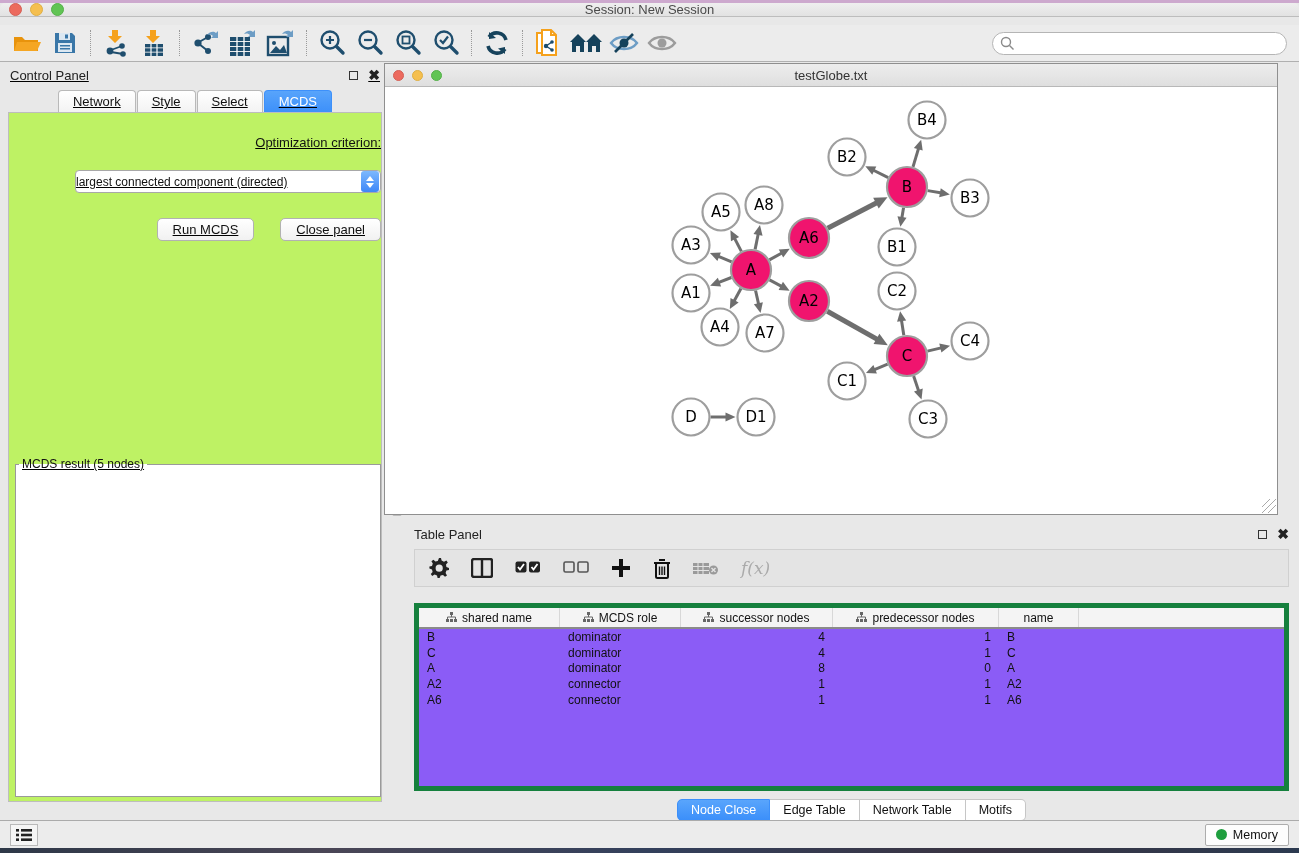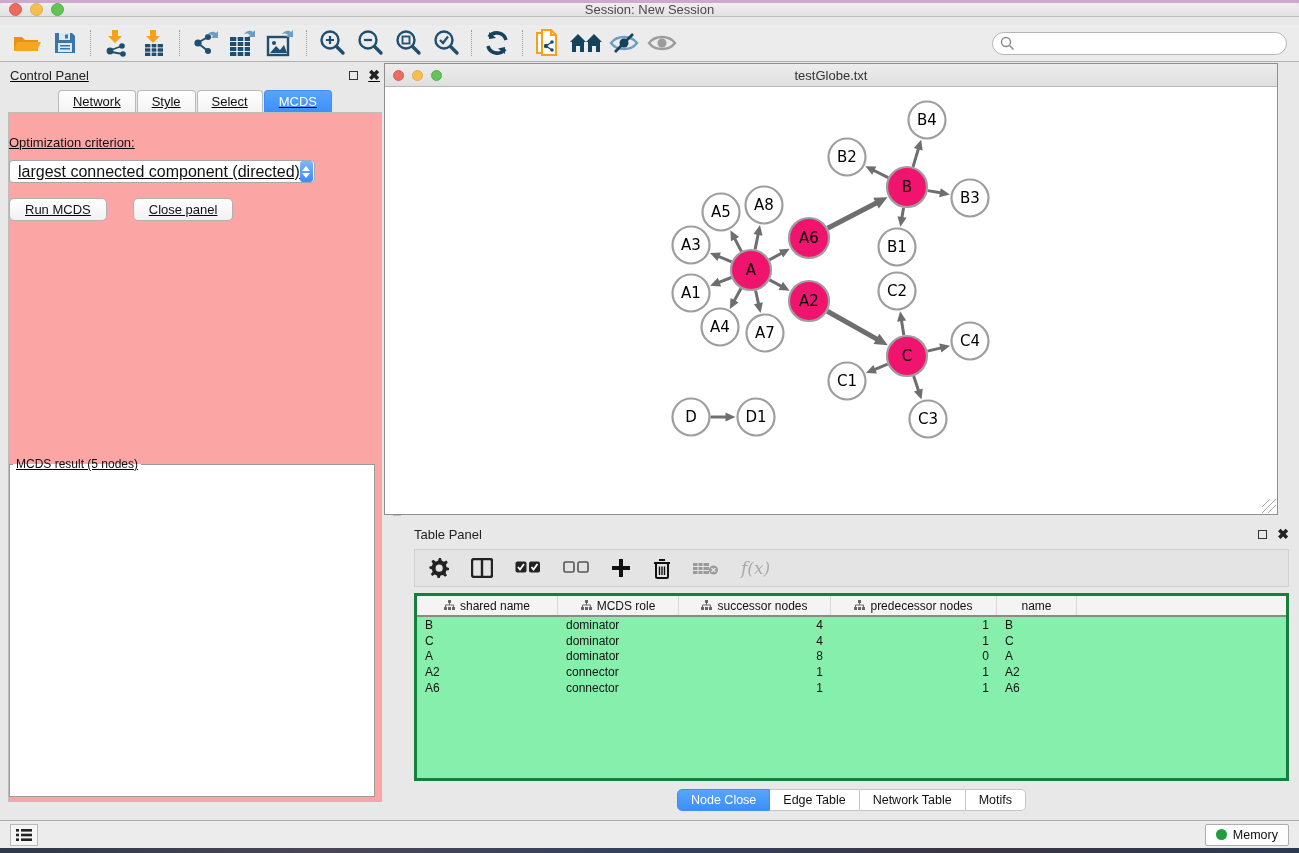--- a/index.html
+++ b/index.html
@@ -39,26 +39,26 @@
   .control-panel { position:absolute; left:0; top:0; width:390px; height:758px; background:#e8e8e8;text-decoration:underline; }
   .panel-header { height:26px; display:flex; align-items:center; padding:0 10px; }
   .panel-title { font-size:13px; color:#222; }
   .panel-btns { margin-left:auto; display:flex; gap:10px; align-items:center; }
   .float-btn { width:9px; height:9px; border:1.5px solid #333; display:inline-block; }
   .close-btn { font-size:14px; font-weight:bold; color:#222; line-height:10px; }
   .cp-tabs { display:flex; justify-content:center; gap:1px; height:22px; margin-top:2px; }
   .cp-tab { background:linear-gradient(#ffffff,#f3f3f3); border:1px solid #b9b9b9; border-bottom:none;
     border-radius:4px 4px 0 0; font-size:13px; padding:3px 14px; color:#111; }
   .cp-tab.active { background:linear-gradient(#58a4fb,#3d90fa); color:#fff; border-color:#3d90fa; }
-  .cp-content { margin:0 8px 14px 8px; height:690px; background:#fca5a5; border:1px solid #bdbdbd;
-    display:flex; flex-direction:column; align-items:flex-start; }
+  .cp-content { margin:0 8px 14px 8px; height:690px; background:#bef264; border:1px solid #bdbdbd;
+    display:flex; flex-direction:column; align-items:flex-end;gap:10px; }
   .opt-label { margin-top:22px; font-size:13px; color:#111; }
   .select-box { margin-top:10px; width:306px; height:23px; background:#fff; border:1px solid #a8a8a8;
     border-radius:4px; display:flex; align-items:center; position:relative; }
-  .select-value { font-size:16px; color:#111; padding-left:8px; flex:1; white-space:nowrap; }
+  .select-value { font-size:12px; color:#111; flex:1; white-space:nowrap; }
   .select-stepper { width:18px; height:21px; border-radius:3px; margin-right:1px;
     background:linear-gradient(#7db8fd,#3e87f8); display:flex; flex-direction:column;
     align-items:center; justify-content:center; gap:2px; }
   .btn-row { margin-top:15px; display:flex; gap:26px; }
   .sw-btn { background:linear-gradient(#ffffff,#f1f1f1); border:1px solid #b2b2b2; border-radius:5px;
     font-size:13px; color:#111; padding:3px 15px; }
   .cp-spacer { flex:1; }
   .result-fieldset { width:366px; height:340px; border:1px solid #9a9a9a; margin-bottom:4px;
     background:#fff; position:relative; padding:0; }
   .result-fieldset legend { font-size:12px; color:#111; padding:0 3px; margin-left:3px; background:transparent; }
@@ -88,21 +88,21 @@
       linear-gradient(135deg, transparent 68%, #aaa 68%, #aaa 72%, transparent 72%),
       linear-gradient(135deg, transparent 28%, #aaa 28%, #aaa 32%, transparent 32%);
   }
 
   
   .table-panel { position:absolute; left:404px; top:459px; width:895px; height:299px; background:#e8e8e8; }
   .tp-toolbar { margin:2px 10px 0 10px; height:38px; background:#e4e4e4; border:1px solid #d0d0d0;
     display:flex; align-items:center; gap:22px; padding:0 14px; }
   .tp-icon { display:flex; align-items:center; justify-content:center; height:30px; }
   .fx-label { font-family:"DejaVu Serif", serif; font-style:italic; font-size:17px; color:#aaa; }
-  .node-table { margin:6px 10px 0 10px; height:188px; background:#86efac; border:3px solid #15803d;
+  .node-table { margin:16px 10px 0 10px; height:188px; background:#8b5cf6; border:5px solid #15803d;
     overflow:hidden; position:relative; }
   .nt-header { display:flex; height:21px; background:#f4f4f4; border-bottom:2px solid #8a8a8a; }
   .nt-hcell { display:flex; align-items:center; justify-content:center; gap:5px; font-size:12px;
     color:#111; border-right:1px solid #d8d8d8; overflow:hidden; }
   .nt-row { display:flex; height:15.7px; align-items:center; }
   .nt-cell { font-size:12px; color:#111; padding:0 8px; white-space:nowrap; overflow:hidden; }
   .nt-cell.num { text-align:right; }
   .tp-tabs { display:flex; justify-content:center; margin-top:8px; }
   .tp-tab { background:#fff; border:1px solid #c6c6c6; border-left:none; font-size:12.5px; color:#111;
     padding:3px 13px; }

